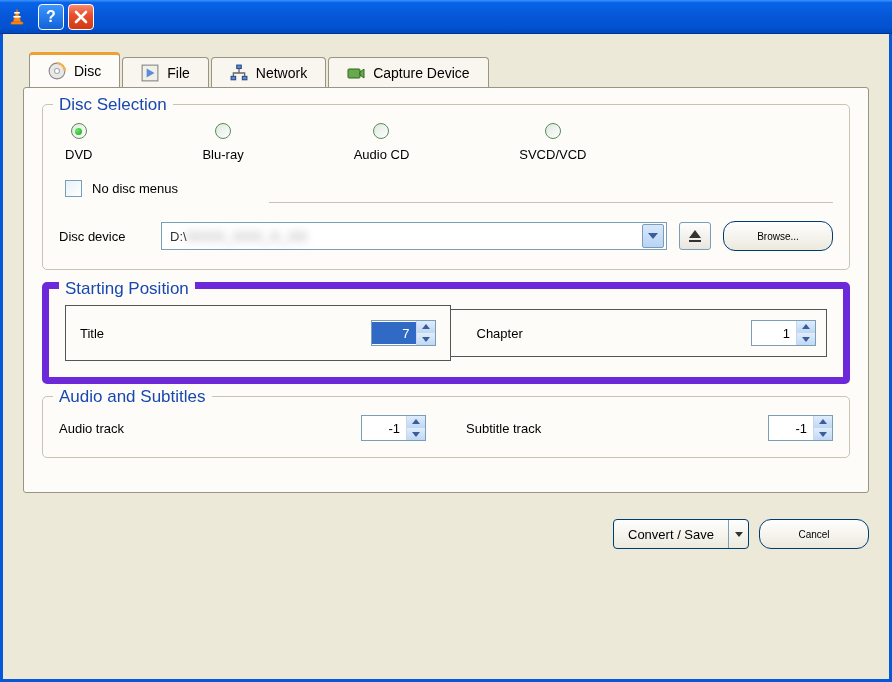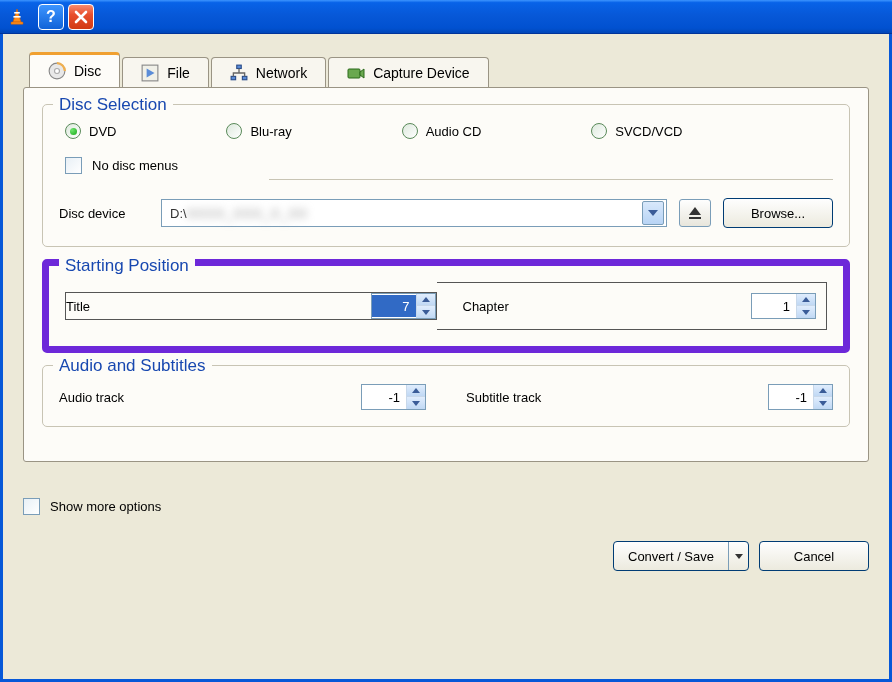--- a/index.html
+++ b/index.html
@@ -110,21 +110,21 @@
   font-size: 17px;
 }
 
 .radio-row {
   display: flex;
   align-items: center;
   gap: 110px;
   margin-bottom: 18px;
   padding-left: 6px;
 }
-.radio-item { display: flex; align-items: center; gap: 8px; cursor: pointer; }
+.radio-item { display: flex; align-items: center; gap: 8px; cursor: pointer; flex-direction: column; }
 .radio-circle {
   width: 16px; height: 16px;
   border: 1px solid #5a8a5a;
   border-radius: 50%;
   background: linear-gradient(135deg,#dde9dd,#fff);
   display: flex; align-items: center; justify-content: center;
 }
 .radio-circle.checked::after {
   content: ""; width: 7px; height: 7px; border-radius: 50%;
   background: radial-gradient(circle at 30% 30%, #6de66d, #1aa81a);
@@ -176,43 +176,43 @@
   background: linear-gradient(to bottom,#fefefe,#e8e6dc);
   display: flex; align-items: center; justify-content: center;
   cursor: pointer;
 }
 .eject-btn svg { width: 14px; height: 12px; }
 
 .btn {
   height: 30px;
   padding: 0 4px;
   border: 1px solid #003c74;
-  border-radius: 4px;
+  border-radius: 12px;
   background: linear-gradient(to bottom,#fefefe,#eceade);
   cursor: pointer;
   font-family: inherit;
-  font-size: 13px;
+  font-size: 10px;
   display: inline-flex;
   align-items: center;
   justify-content: center;
 }
 .btn.wide { min-width: 110px; }
 
 .two-col {
   display: flex;
   align-items: center;
   gap: 0;
 }
 .two-col .cell {
   display: flex;
   align-items: center;
   flex: 1;
 }
 .two-col .cell .clbl { flex: 1; }
-.two-col.sp .cell:first-child { border: 1px solid #555; padding: 0; margin-right: 0; }
+.two-col.sp .cell:first-child { border: 1px solid #555; padding: 14px; margin-right: 0; }
 .two-col.sp .cell:last-child { border: 1px solid #555; border-left: none; padding: 10px; }
 
 .spinner {
   display: flex;
   align-items: center;
   border: 1px solid #7a9db8;
   height: 26px;
   background: white;
 }
 .spinner input {
@@ -466,24 +466,20 @@
                   </svg>
                 </div>
             </div>
           </div>
         </div>
       </div>
     </div>
 
   </div>
 
-  <div class="bottom-row">
-    <span class="checkbox"></span>
-    <span style="margin-left:10px">Show more options</span>
-  </div>
 
   <div class="footer">
     <div class="split-btn">
       <span class="main">Convert / Save</span>
       <span class="drop">
         <svg viewBox="0 0 8 5" width="8" height="5">
             <path d="M0 0 L8 0 L4 5 Z" fill="#333"></path>
           </svg>
       </span>
     </div>

